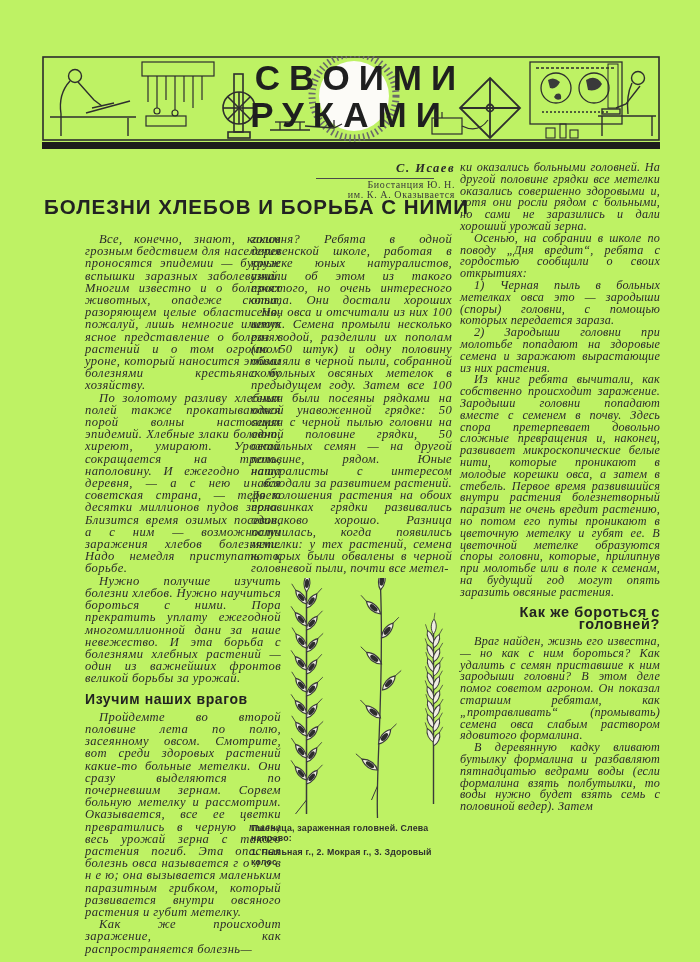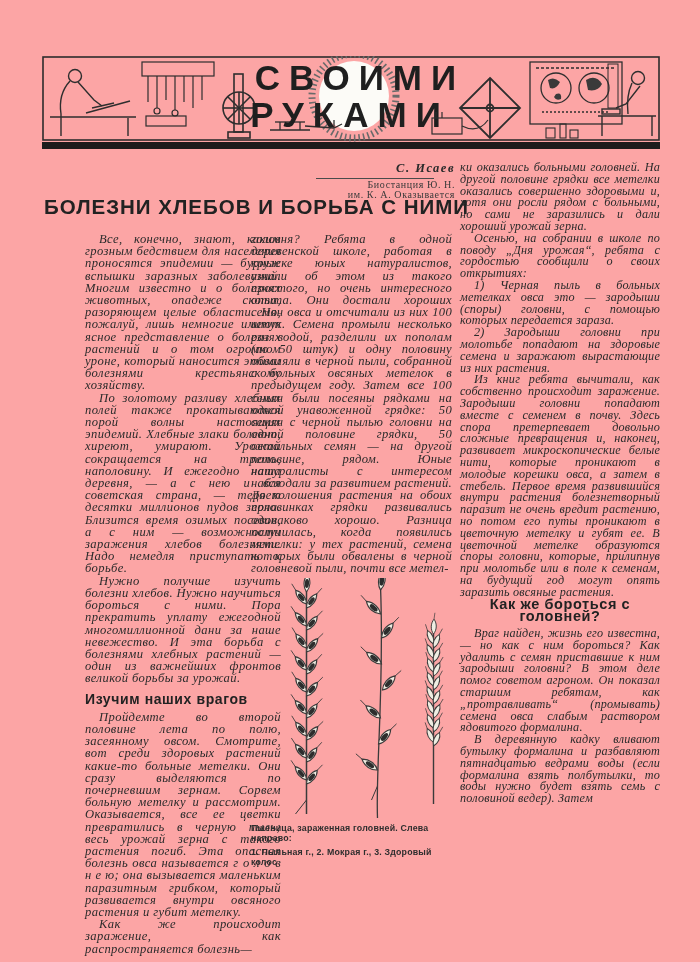--- a/index.html
+++ b/index.html
@@ -1,18 +1,18 @@
 <!DOCTYPE html>
 <html lang="ru"><head>
 <meta charset="utf-8">
 <style>
   * { margin:0; padding:0; box-sizing:border-box; }
   html,body { width:700px; height:962px; }
   body { background:#fcfbf7; font-family:"Liberation Serif", serif; color:#2b2b2b; }
-  .page { position:relative; width:700px; height:962px; overflow:hidden; background:#fca5a5; }
+  .page { position:relative; width:700px; height:962px; overflow:hidden; background:#bef264; }
 
   
   .banner { position:absolute; left:42px; top:56px; width:618px; height:94px; }
   .banner svg { display:block; }
 
   
   .author-block { position:absolute; left:295px; top:161px; width:160px; text-align:right; }
   .author-name { font-style:italic; font-weight:bold; font-size:12.5px; letter-spacing:1.5px; }
   .author-rule { width:118px; border-top:1px solid #4a4a4a; margin:2px auto 1px; }
   .author-org { font-size:10px; line-height:9.5px; letter-spacing:0.6px; color:#3a3a3a; }
@@ -25,21 +25,21 @@
   
   .col { text-align:justify; }
   .col p { text-indent:14px; margin:0;font-style:italic; }
   .col p.cont { text-indent:0; }
   .col1 { position:absolute; left:45px; top:233px; width:196px; font-size:12.6px; line-height:12.2px; letter-spacing:0.4px;margin-left:40px; }
   .col2 { position:absolute; left:251px; top:233px; width:201px; font-size:12.6px; line-height:12.2px; letter-spacing:0.3px; }
   .col3 { position:absolute; left:460px; top:162px; width:200px; font-size:12.2px; line-height:11.8px; letter-spacing:0.2px; }
 
   .subhead { font-family:"Liberation Sans", sans-serif; font-weight:bold; font-size:14px;
     text-align:left; text-indent:0; letter-spacing:0.6px; margin:8px 0 6px; color:#222; }
-  .subhead-left { text-align:center; font-size:14.5px; margin:1px 0 5px; }
+  .subhead-left { text-align:right; font-size:14.5px; margin:9px 0 5px; }
 
   .figure { margin-top:3px; }
   .figure svg { display:block; }
   .caption { font-family:"Liberation Sans", sans-serif; font-weight:bold; font-size:8.8px;
     line-height:10.5px; letter-spacing:0.2px; text-align:left; text-indent:0; color:#2e2e2e; margin-top:3px; }
 </style>
 </head>
 <body>
 
 <div class="page">
@@ -237,21 +237,21 @@
         </g>
       </svg>
     </div>
 
     <div class="caption">Пшеница, зараженная головней. Слева направо:</div>
     <div class="caption">1. Пыльная г.,  2. Мокрая г., 3. Здоровый колос</div>
   </div>
 
   <div class="col col3">
     <p class="cont">ки оказались больными головней. На другой половине грядки все метелки оказались совершенно здоровыми и, хотя они росли рядом с больными, но сами не заразились и дали хороший урожай зерна.</p>
-    <p>Осенью, на собрании в школе по поводу „Дня урожая“, ребята с гордостью сообщили о своих открытиях:</p>
+    <p>Осенью, на собрании в школе по поводу „Дня вредит“, ребята с гордостью сообщили о своих открытиях:</p>
     <p>1) Черная пыль в больных метелках овса это — зародыши (споры) головни, с помощью которых передается зараза.</p>
     <p>2) Зародыши головни при молотьбе попадают на здоровые семена и заражают вырастающие из них растения.</p>
     <p>Из книг ребята вычитали, как собственно происходит заражение. Зародыши головни попадают вместе с семенем в почву. Здесь спора претерпевает довольно сложные превращения и, наконец, развивает микроскопические белые нити, которые проникают в молодые корешки овса, а затем в стебель. Первое время развившийся внутри растения болезнетворный паразит не очень вредит растению, но потом его путы проникают в цветочную метелку и губят ее. В цветочной метелке образуются споры головни, которые, прилипнув при молотьбе или в поле к семенам, на будущий год могут опять заразить овсяные растения.</p>
     <h2 class="subhead subhead-left">Как же бороться с головней?</h2>
     <p>Враг найден, жизнь его известна, — но как с ним бороться? Как удалить с семян приставшие к ним зародыши головни? В этом деле помог советом агроном. Он показал старшим ребятам, как „протравливать“ (промывать) семена овса слабым раствором ядовитого формалина.</p>
     <p>В деревянную кадку вливают бутылку формалина и разбавляют пятнадцатью ведрами воды (если формалина взять полбутылки, то воды нужно будет взять семь с половиной ведер). Затем</p>
   </div>
 
 </div>
 

